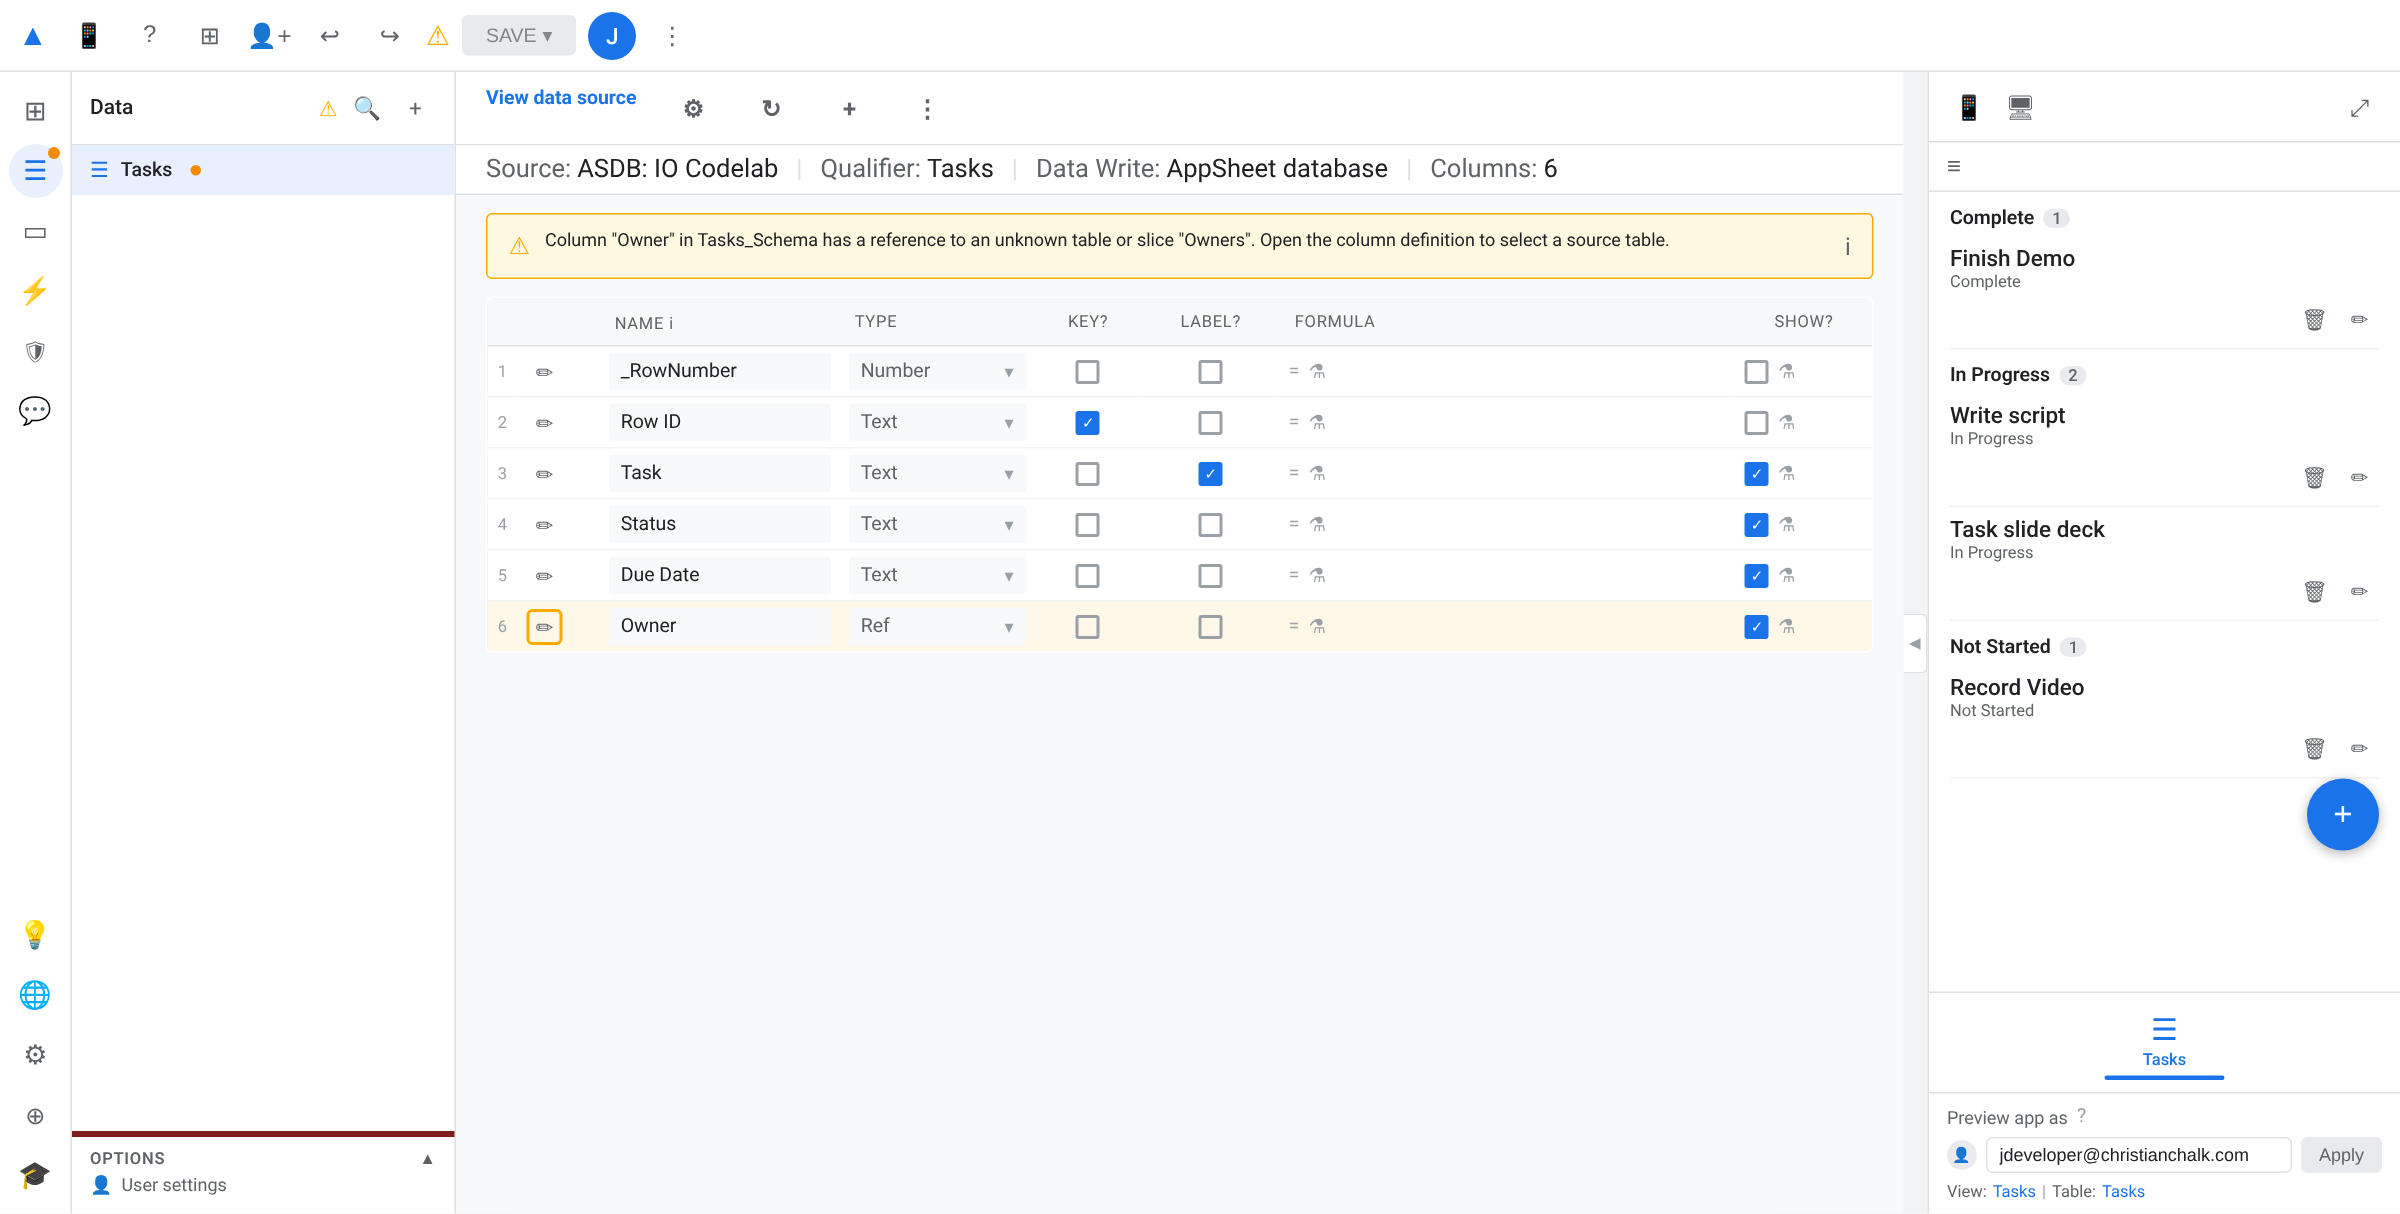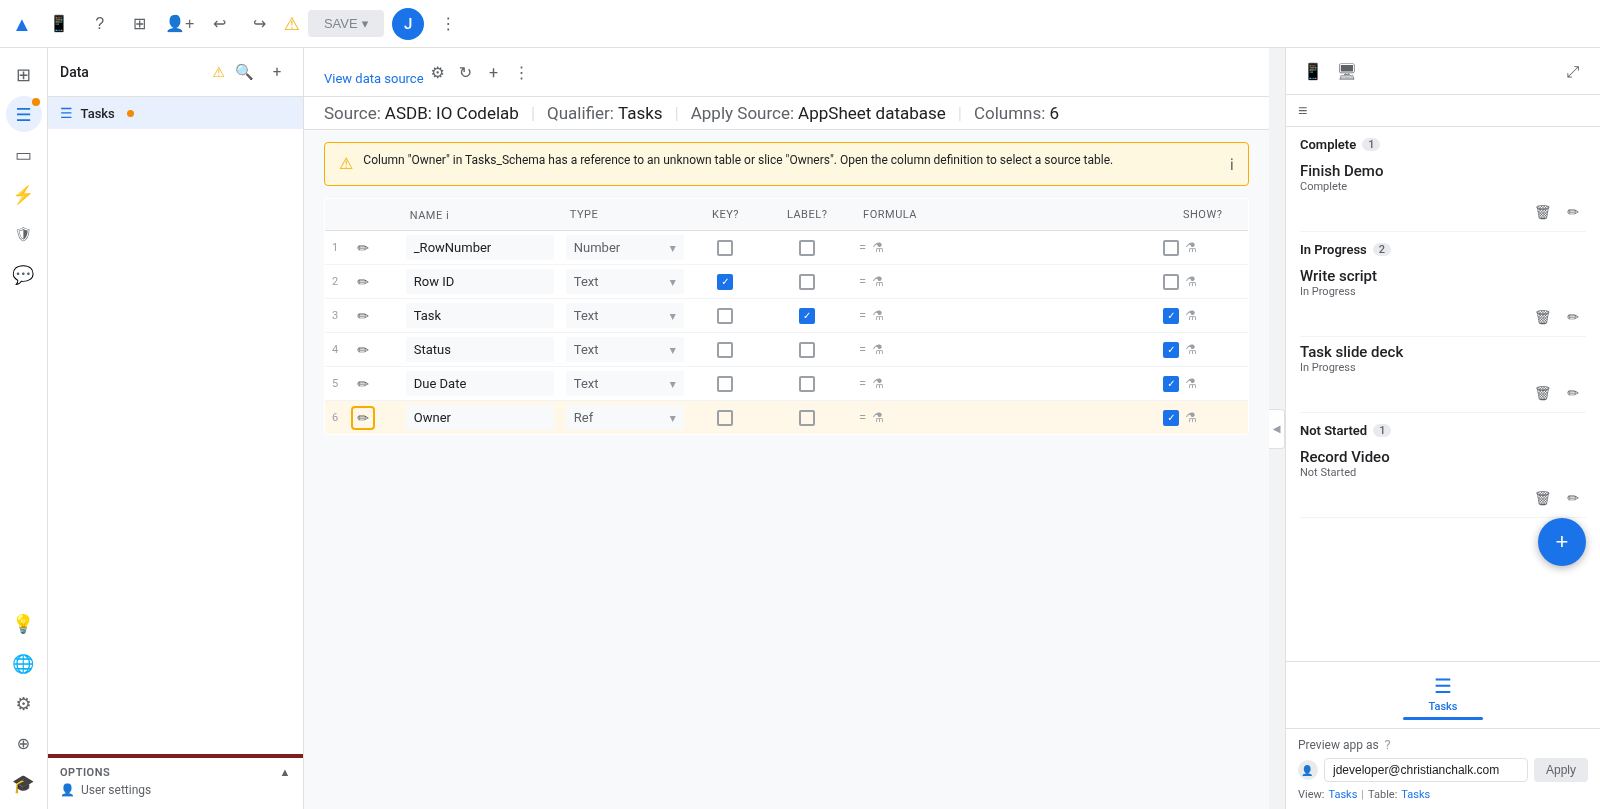--- a/index.html
+++ b/index.html
@@ -36,21 +36,21 @@
     .data-panel-item-label { font-size: 13px; font-weight: 500; }
     .data-panel-item-dot { width: 7px; height: 7px; background: #f28b00; border-radius: 50%; margin-left: 4px; }
     .options-section { margin-top: auto; border-top: 4px solid #7f1d1d; padding: 8px 12px; }
     .options-header { display: flex; align-items: center; justify-content: space-between; font-size: 11px; font-weight: 600; color: #5f6368; letter-spacing: 0.5px; }
     .options-item { font-size: 12px; color: #5f6368; padding: 4px 0; display: flex; align-items: center; gap: 6px; }
 
     
     .content-area { flex: 1; display: flex; flex-direction: column; overflow: hidden; background: #f8f9fa; }
     .content-header { display: flex; align-items: center; padding: 10px 20px; background: #fff; border-bottom: 1px solid #e0e0e0; gap: 12px; flex-shrink: 0; }
     .content-title { font-size: 16px; font-weight: 500; flex: 1; }
-    .content-actions { display: flex; align-items: flex-end; gap: 0; }
+    .content-actions { display: flex; align-items: flex-start; gap: 24px; font-weight: bold; }
     .view-source-link { color: #1a73e8; font-size: 13px; cursor: pointer; text-decoration: none; }
     .ch-icon { width: 28px; height: 28px; border-radius: 50%; display: flex; align-items: center; justify-content: center; cursor: pointer; color: #5f6368; font-size: 16px; }
 
     
     .meta-bar { display: flex; align-items: center; gap: 4px; padding: 6px 20px; background: #fff; border-bottom: 1px solid #e0e0e0; font-size: 17px; color: #5f6368; flex-shrink: 0; }
     .meta-bar strong { color: #202124; font-weight: 400; }
 
     
     .warning-banner { margin: 12px 20px 0 20px; background: #fff8e1; border: 1px solid #f9ab00; border-radius: 4px; padding: 10px 14px; display: flex; align-items: flex-start; gap: 10px; font-size: 12px; color: #202124; flex-shrink: 0; }
     .warning-banner .warn-tri { color: #f9ab00; font-size: 16px; margin-top: 1px; }
@@ -197,21 +197,21 @@
       </div>
     </div>
 
     <div class="meta-bar">
       <span>Source:</span>
       <strong>ASDB: IO Codelab</strong>
       <span style="margin: 0 8px; color:#e0e0e0">|</span>
       <span>Qualifier:</span>
       <strong>Tasks</strong>
       <span style="margin: 0 8px; color:#e0e0e0">|</span>
-      <span>Apply Source:</span>
+      <span>Data Write:</span>
       <strong>AppSheet database</strong>
       <span style="margin: 0 8px; color:#e0e0e0">|</span>
       <span>Columns:</span>
       <strong>6</strong>
     </div>
 
     <div class="warning-banner">
       <span class="warn-tri">⚠</span>
       <span>Column "Owner" in Tasks_Schema has a reference to an unknown table or slice "Owners". Open the column definition to select a source table.</span>
       <span class="info-circle">ℹ</span>

